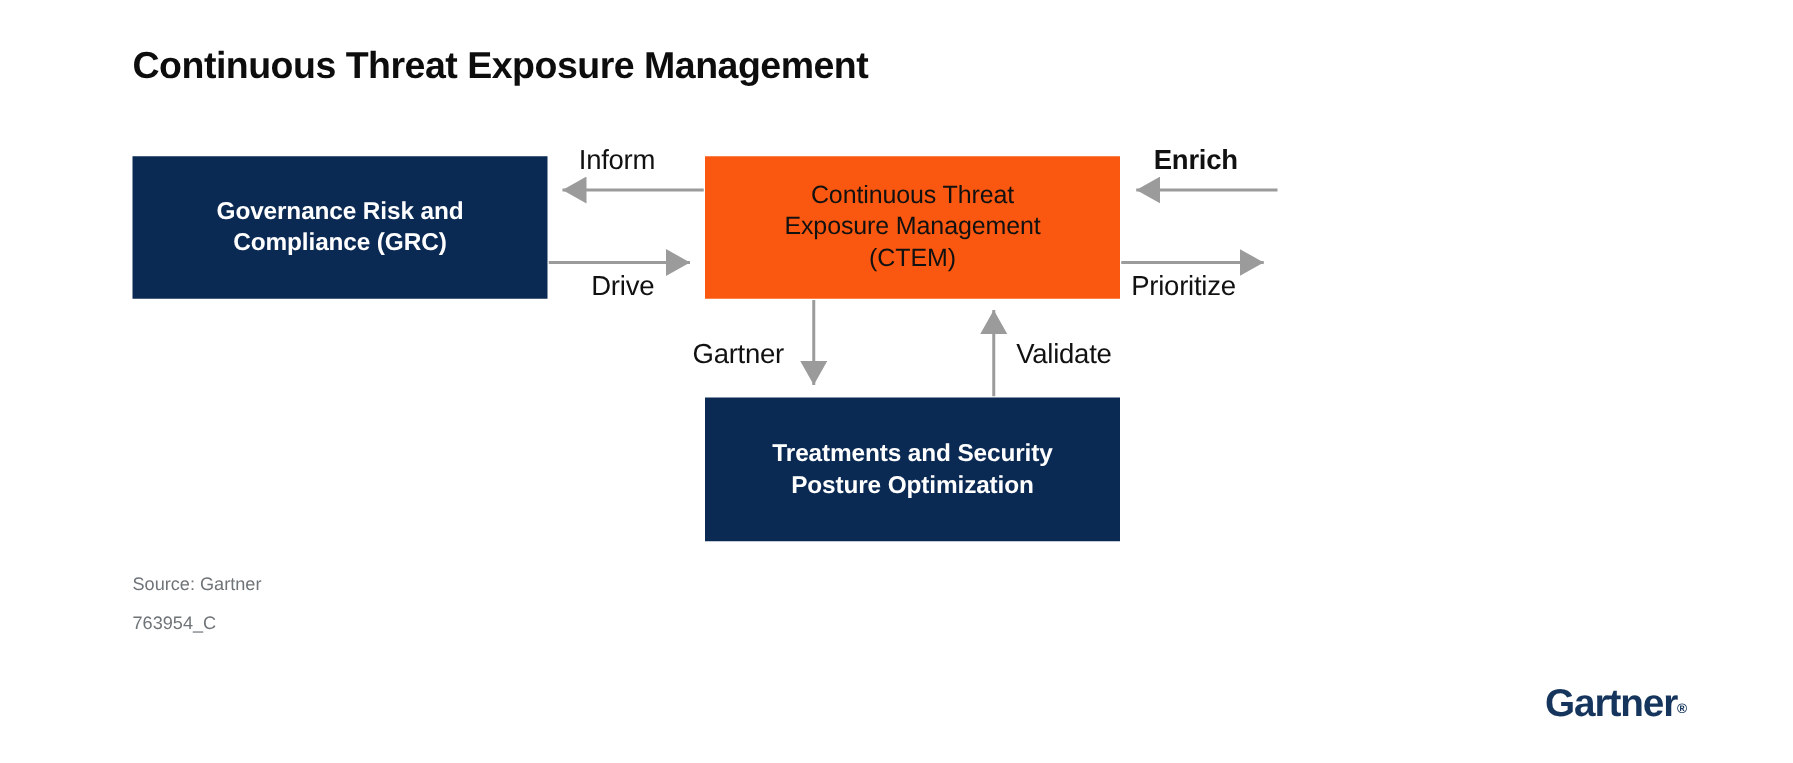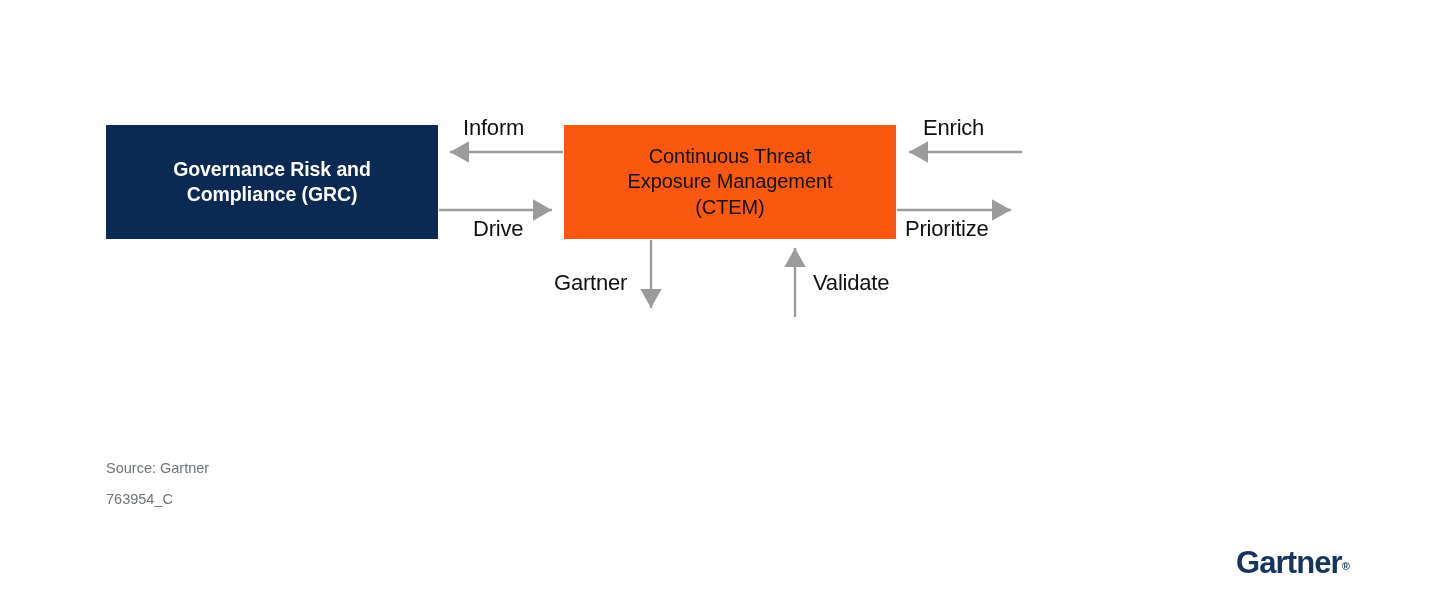--- a/index.html
+++ b/index.html
@@ -69,21 +69,21 @@
   .arrow-label {
     position: absolute;
     font-size: 22px;
     font-weight: 400;
     color: #111111;
     white-space: nowrap;
     letter-spacing: -0.2px;
   }
   #label-inform     { left: 463px; top: 115px; }
   #label-drive      { left: 473px; top: 216px; }
-  #label-enrich     { left: 923px; top: 115px; }
+  #label-enrich     { left: 923px; top: 115px; font-weight: bold; }
   #label-prioritize { left: 905px; top: 216px; }
   #label-initiate   { left: 554px; top: 270px; }
   #label-validate   { left: 813px; top: 270px; }
 
   
   .source-line {
     position: absolute;
     left: 106px;
     font-size: 14.5px;
     color: #6f7478;
@@ -115,20 +115,21 @@
     left: 0; top: 0;
     width: 1434px; height: 610px;
     pointer-events: none;
   }
 </style>
 </head>
 <body>
 
 <div id="canvas">
 
+  <div class="page-title">Continuous Threat Exposure Management</div>
 
   <svg id="arrows" viewBox="0 0 1434 610">
     <defs>
       <marker id="ahL" markerWidth="9" markerHeight="9" refX="8" refY="4.5" orient="auto-start-reverse" markerUnits="strokeWidth">
         <path d="M8,0 L0,4.5 L8,9 z" fill="#9b9b9b"></path>
       </marker>
       <marker id="ahR" markerWidth="9" markerHeight="9" refX="8" refY="4.5" orient="auto" markerUnits="strokeWidth">
         <path d="M0,0 L8,4.5 L0,9 z" fill="#9b9b9b"></path>
       </marker>
     </defs>
@@ -160,20 +161,23 @@
 
   <div class="node node-orange" id="node-ctem">
     <span class="node-text"><span>Continuous Threat</span><br><span>Exposure Management</span><br><span>(CTEM)</span></span>
   </div>
 
   <div class="node node-navy" id="node-grc">
     <span class="node-text"><span>Governance Risk and</span><br><span>Compliance (GRC)</span></span>
   </div>
 
 
+  <div class="node node-navy" id="node-tspo">
+    <span class="node-text"><span>Treatments and Security</span><br><span>Posture Optimization</span></span>
+  </div>
 
   <div class="arrow-label" id="label-inform">Inform</div>
   <div class="arrow-label" id="label-drive">Drive</div>
   <div class="arrow-label" id="label-enrich">Enrich</div>
   <div class="arrow-label" id="label-prioritize">Prioritize</div>
   <div class="arrow-label" id="label-initiate">Gartner</div>
   <div class="arrow-label" id="label-validate">Validate</div>
 
   <div class="source-line" id="source-text">Source: Gartner</div>
   <div class="source-line" id="source-code">763954_C</div>

